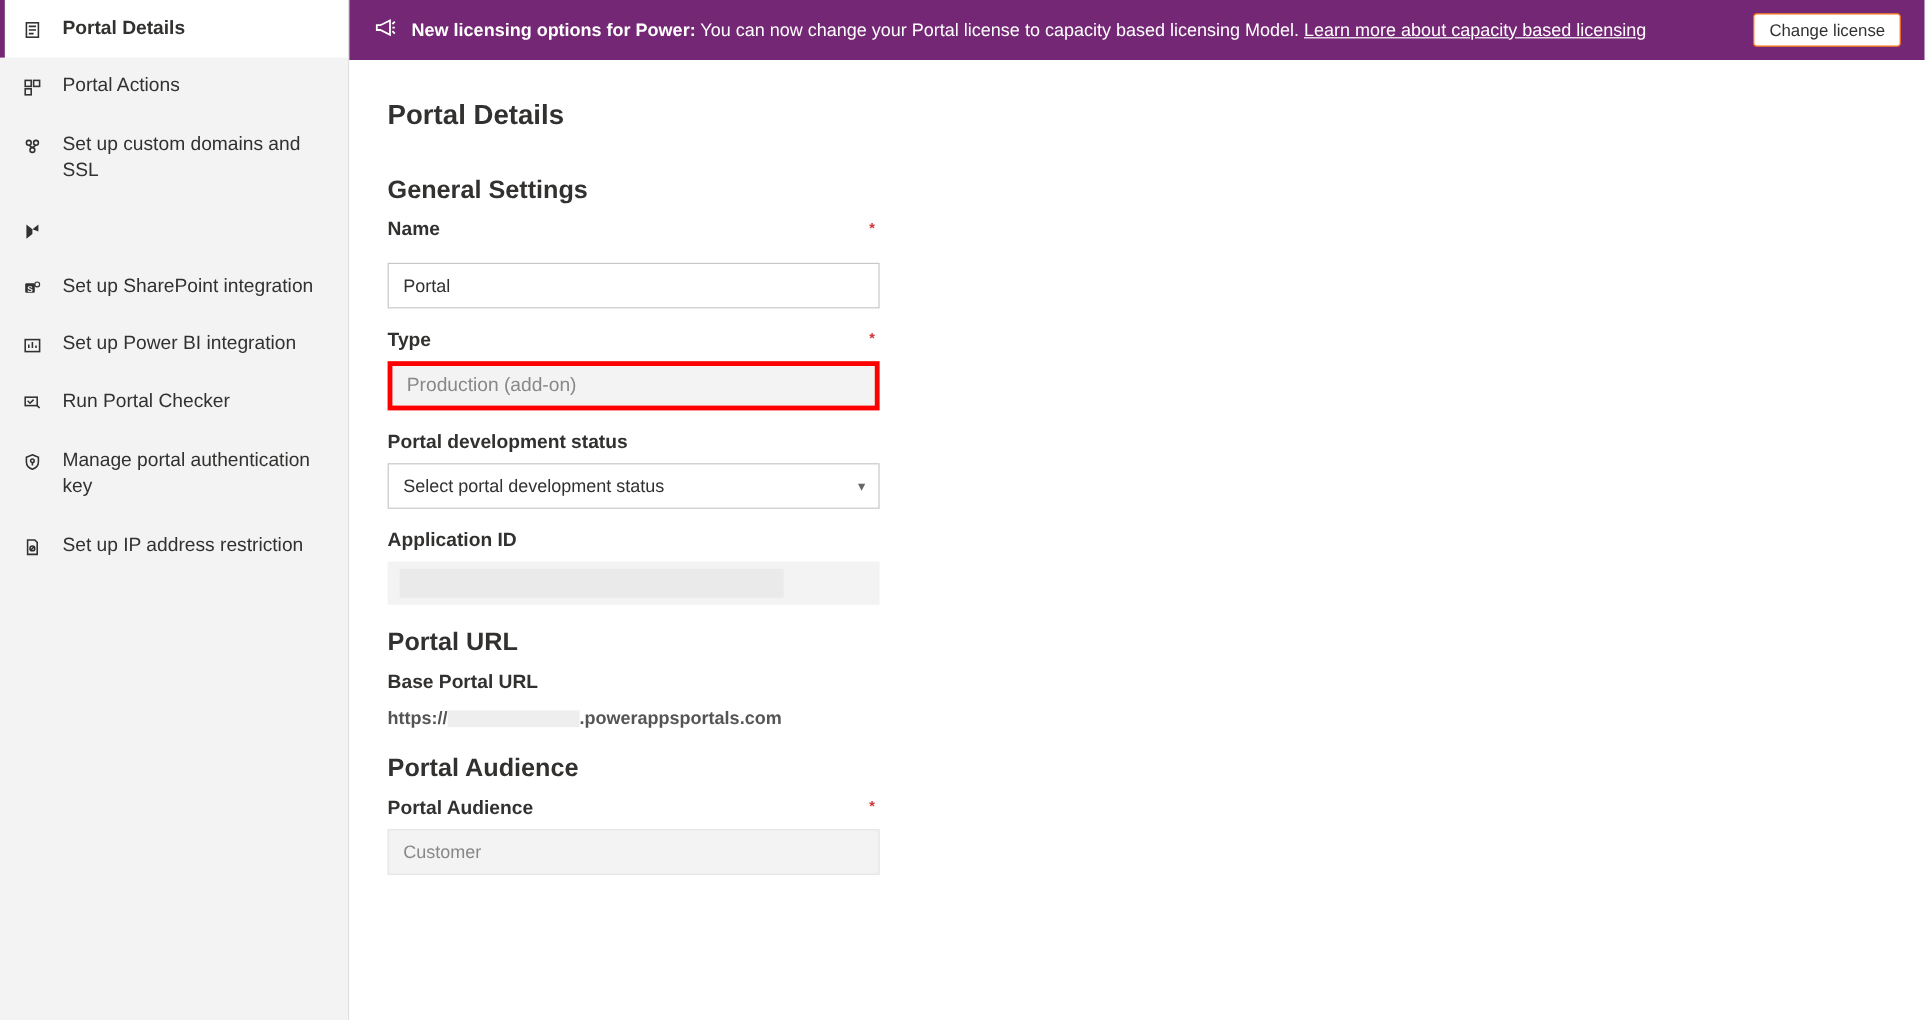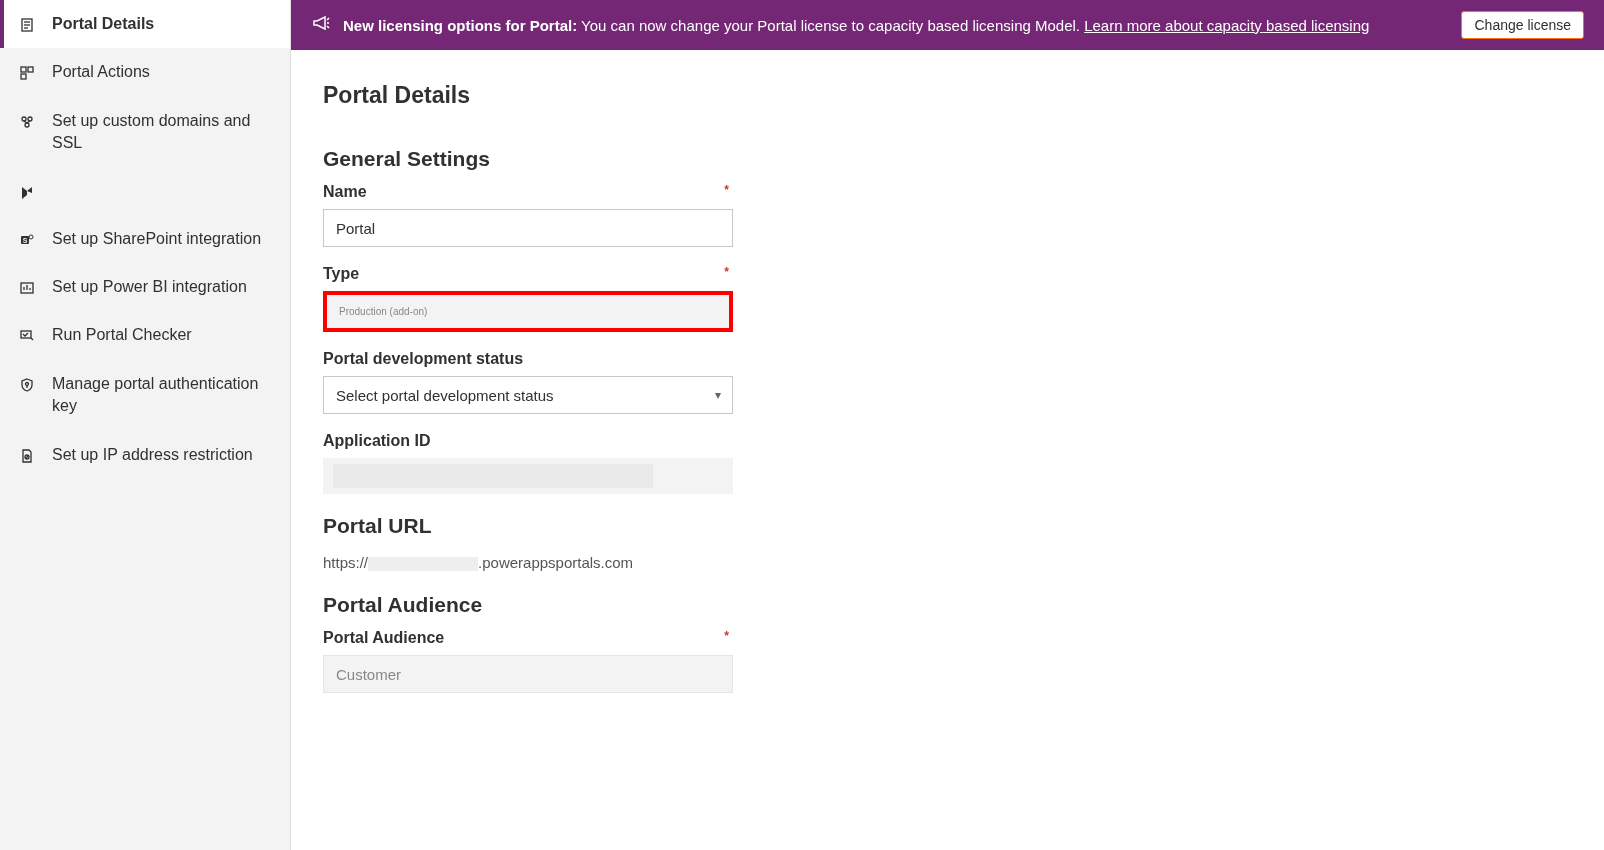--- a/index.html
+++ b/index.html
@@ -138,36 +138,37 @@
       font-size: 12px;
     }
     .form-input {
       width: 100%;
       padding: 8px 12px;
       font-size: 15px;
       border: 1px solid #c8c8c8;
       background: #fff;
       color: #323130;
       height: 38px;
+      margin-top: 10px;
     }
     .form-input-disabled {
       width: 100%;
       padding: 8px 12px;
       font-size: 15px;
       border: 1px solid #e5e5e5;
       background: #f3f3f3;
       color: #888;
       height: 38px;
       display: flex;
       align-items: center;
     }
     .form-input-highlighted {
       width: 100%;
       padding: 8px 12px;
-      font-size: 10px;
+      font-size: 16px;
       border: 4px solid #ff0000;
       background: #f3f3f3;
       color: #888;
       height: 41px;
       display: flex;
       align-items: center;
     }
     .form-select {
       width: 100%;
       padding: 8px 30px 8px 12px;
@@ -202,20 +203,21 @@
       position: absolute;
       left: 10px;
       top: 6px;
       bottom: 6px;
       background: #eaeaea;
     }
     .url-text {
       font-size: 15px;
       color: #555;
       padding: 4px 0;
+      font-weight: bold;
     }
     .url-redact {
       background: #eee;
       display: inline-block;
       width: 110px;
       height: 14px;
       vertical-align: middle;
     }
   </style>
 </head>
@@ -317,21 +319,21 @@
 
 <main class="main">
   <div class="banner">
     <span class="banner-icon">
       <svg width="20" height="20" viewBox="0 0 20 20" fill="none" stroke="#fff" stroke-width="1.5">
         <path d="M3 8 L3 12 L6 12 L14 16 L14 4 L6 8 Z"></path>
         <path d="M16 7 L18 5 M16 10 L18 10 M16 13 L18 15"></path>
       </svg>
     </span>
     <span class="banner-text">
-      <strong>New licensing options for Portal:</strong>
+      <strong>New licensing options for Power:</strong>
       <span>You can now change your Portal license to capacity based licensing Model.</span>
       <span class="banner-link">Learn more about capacity based licensing</span>
     </span>
     <button class="banner-button">Change license</button>
   </div>
 
   <div class="content">
     <h1 class="page-title">Portal Details</h1>
 
     <h2 class="section-title">General Settings</h2>
@@ -359,20 +361,21 @@
       <label class="form-label">Application ID</label>
       <div class="redacted-block">
         <div class="redacted-inner" style="width:320px"></div>
       </div>
     </div>
 
 
     <h2 class="section-title" style="margin-top:20px">Portal URL</h2>
 
     <div class="form-group">
+      <label class="form-label">Base Portal URL</label>
       <div class="url-text">
         <span>https://</span><span class="url-redact"></span><span>.powerappsportals.com</span>
       </div>
     </div>
 
     <h2 class="section-title" style="margin-top:16px">Portal Audience</h2>
 
     <div class="form-group">
       <label class="form-label required">Portal Audience</label>
       <div class="form-input-disabled">Customer</div>

